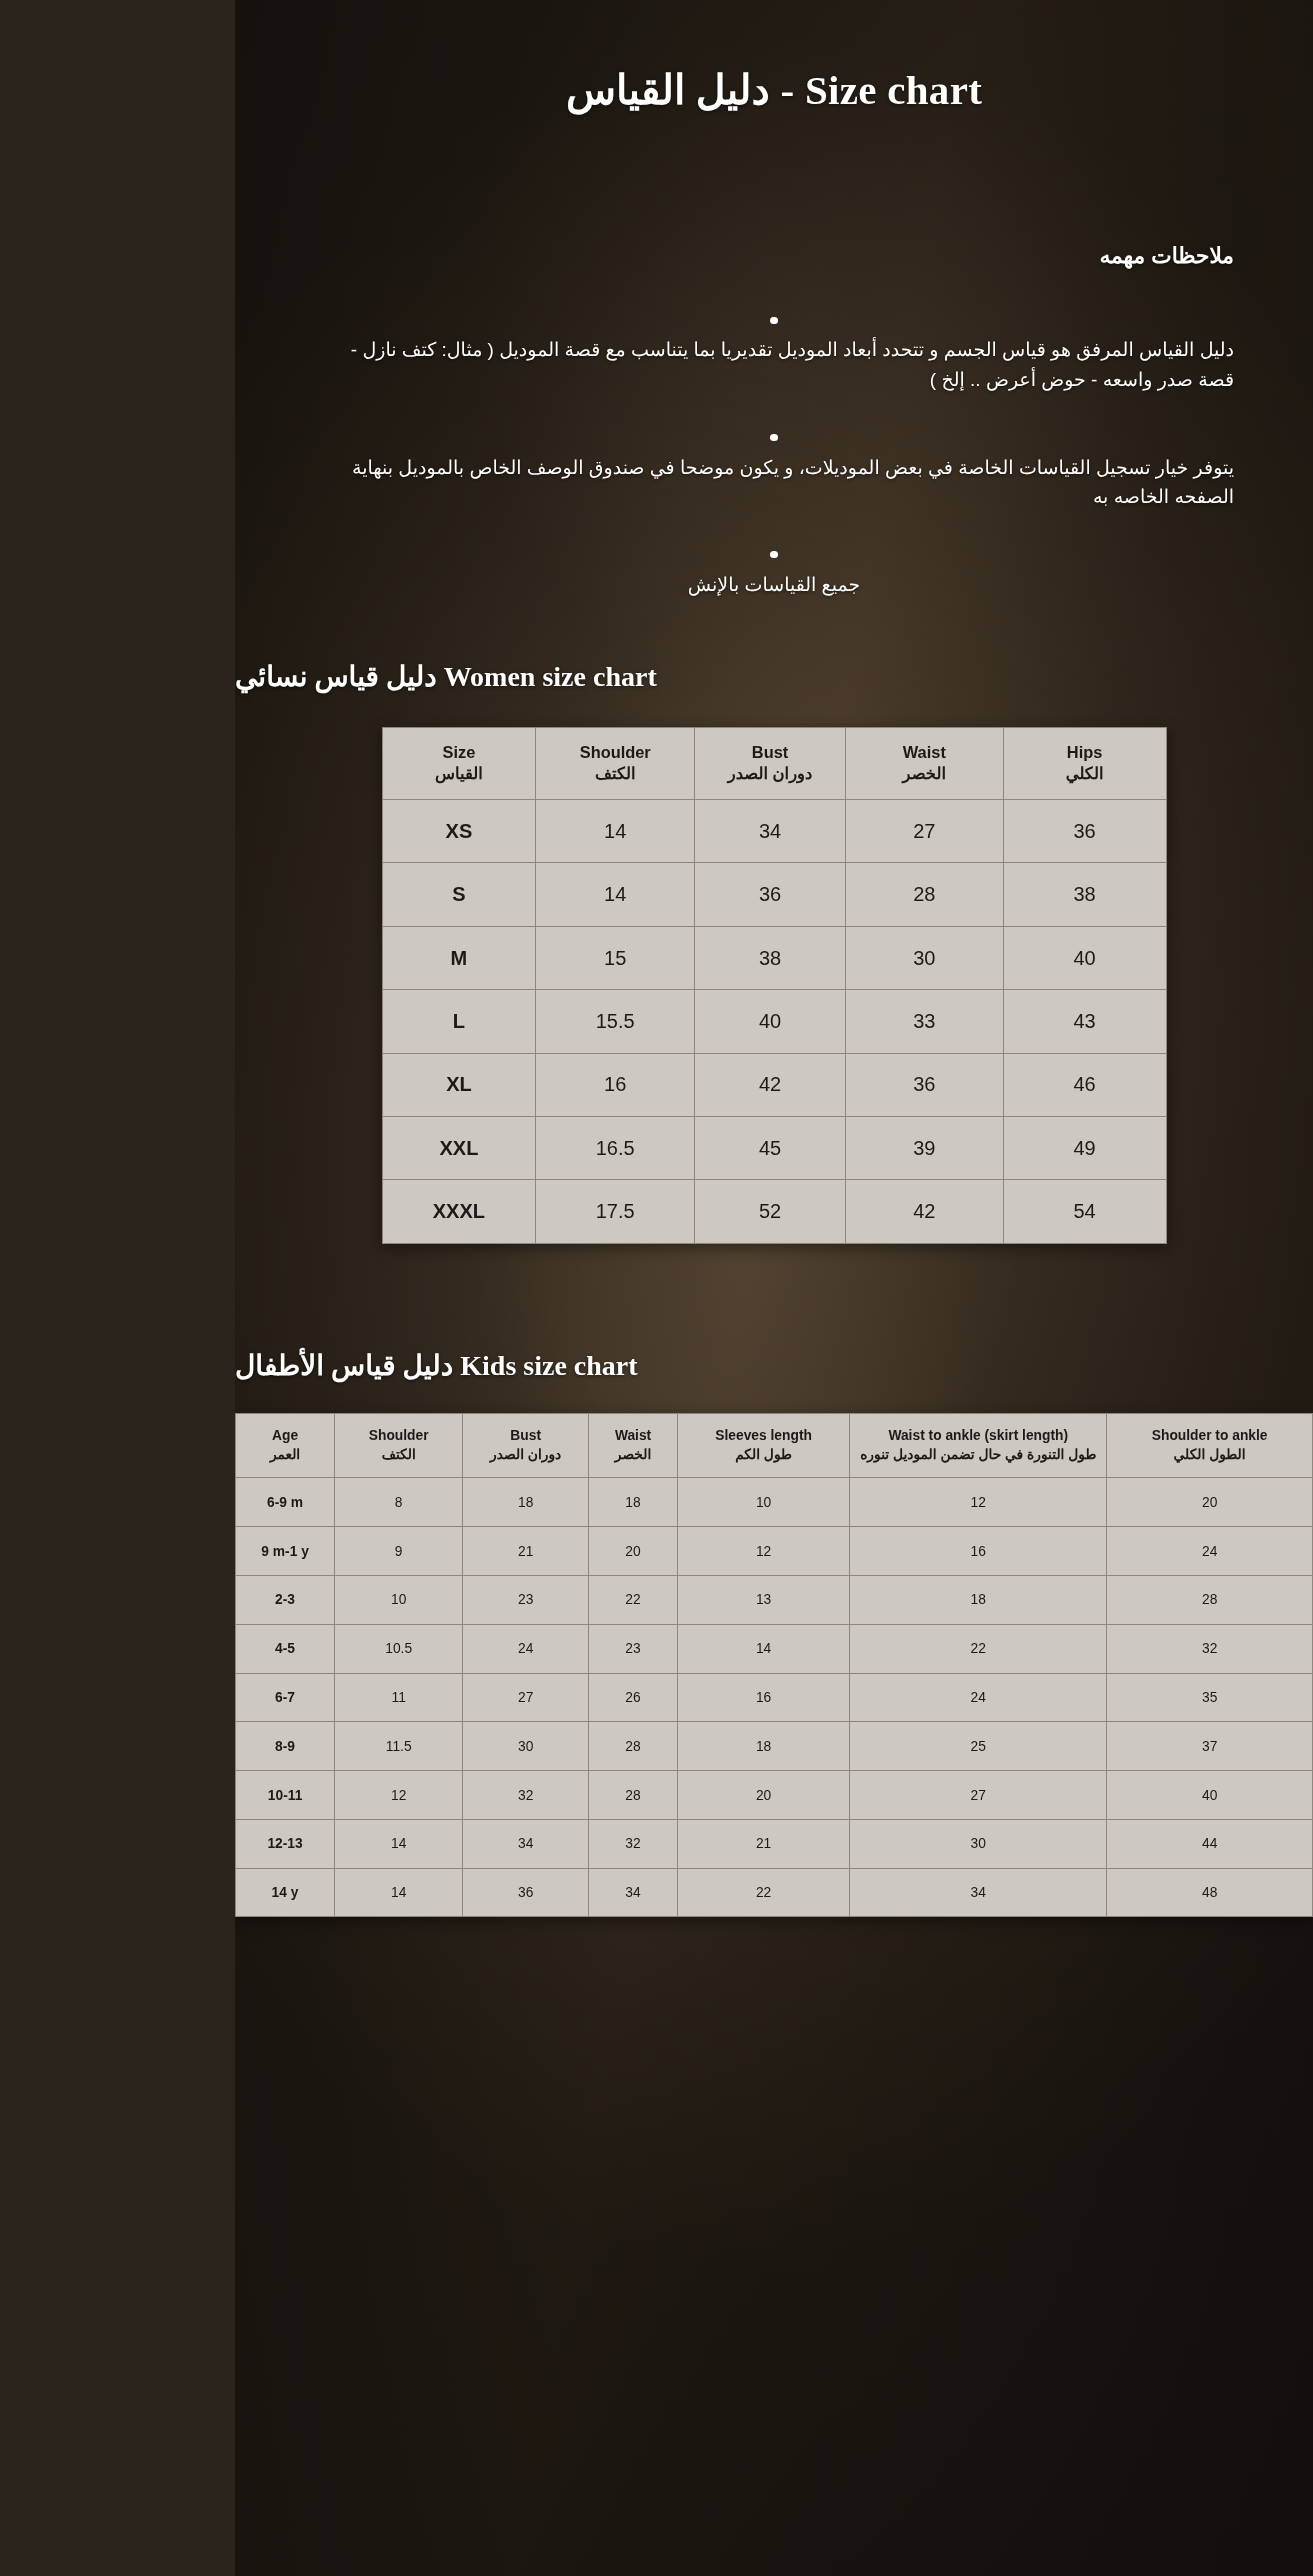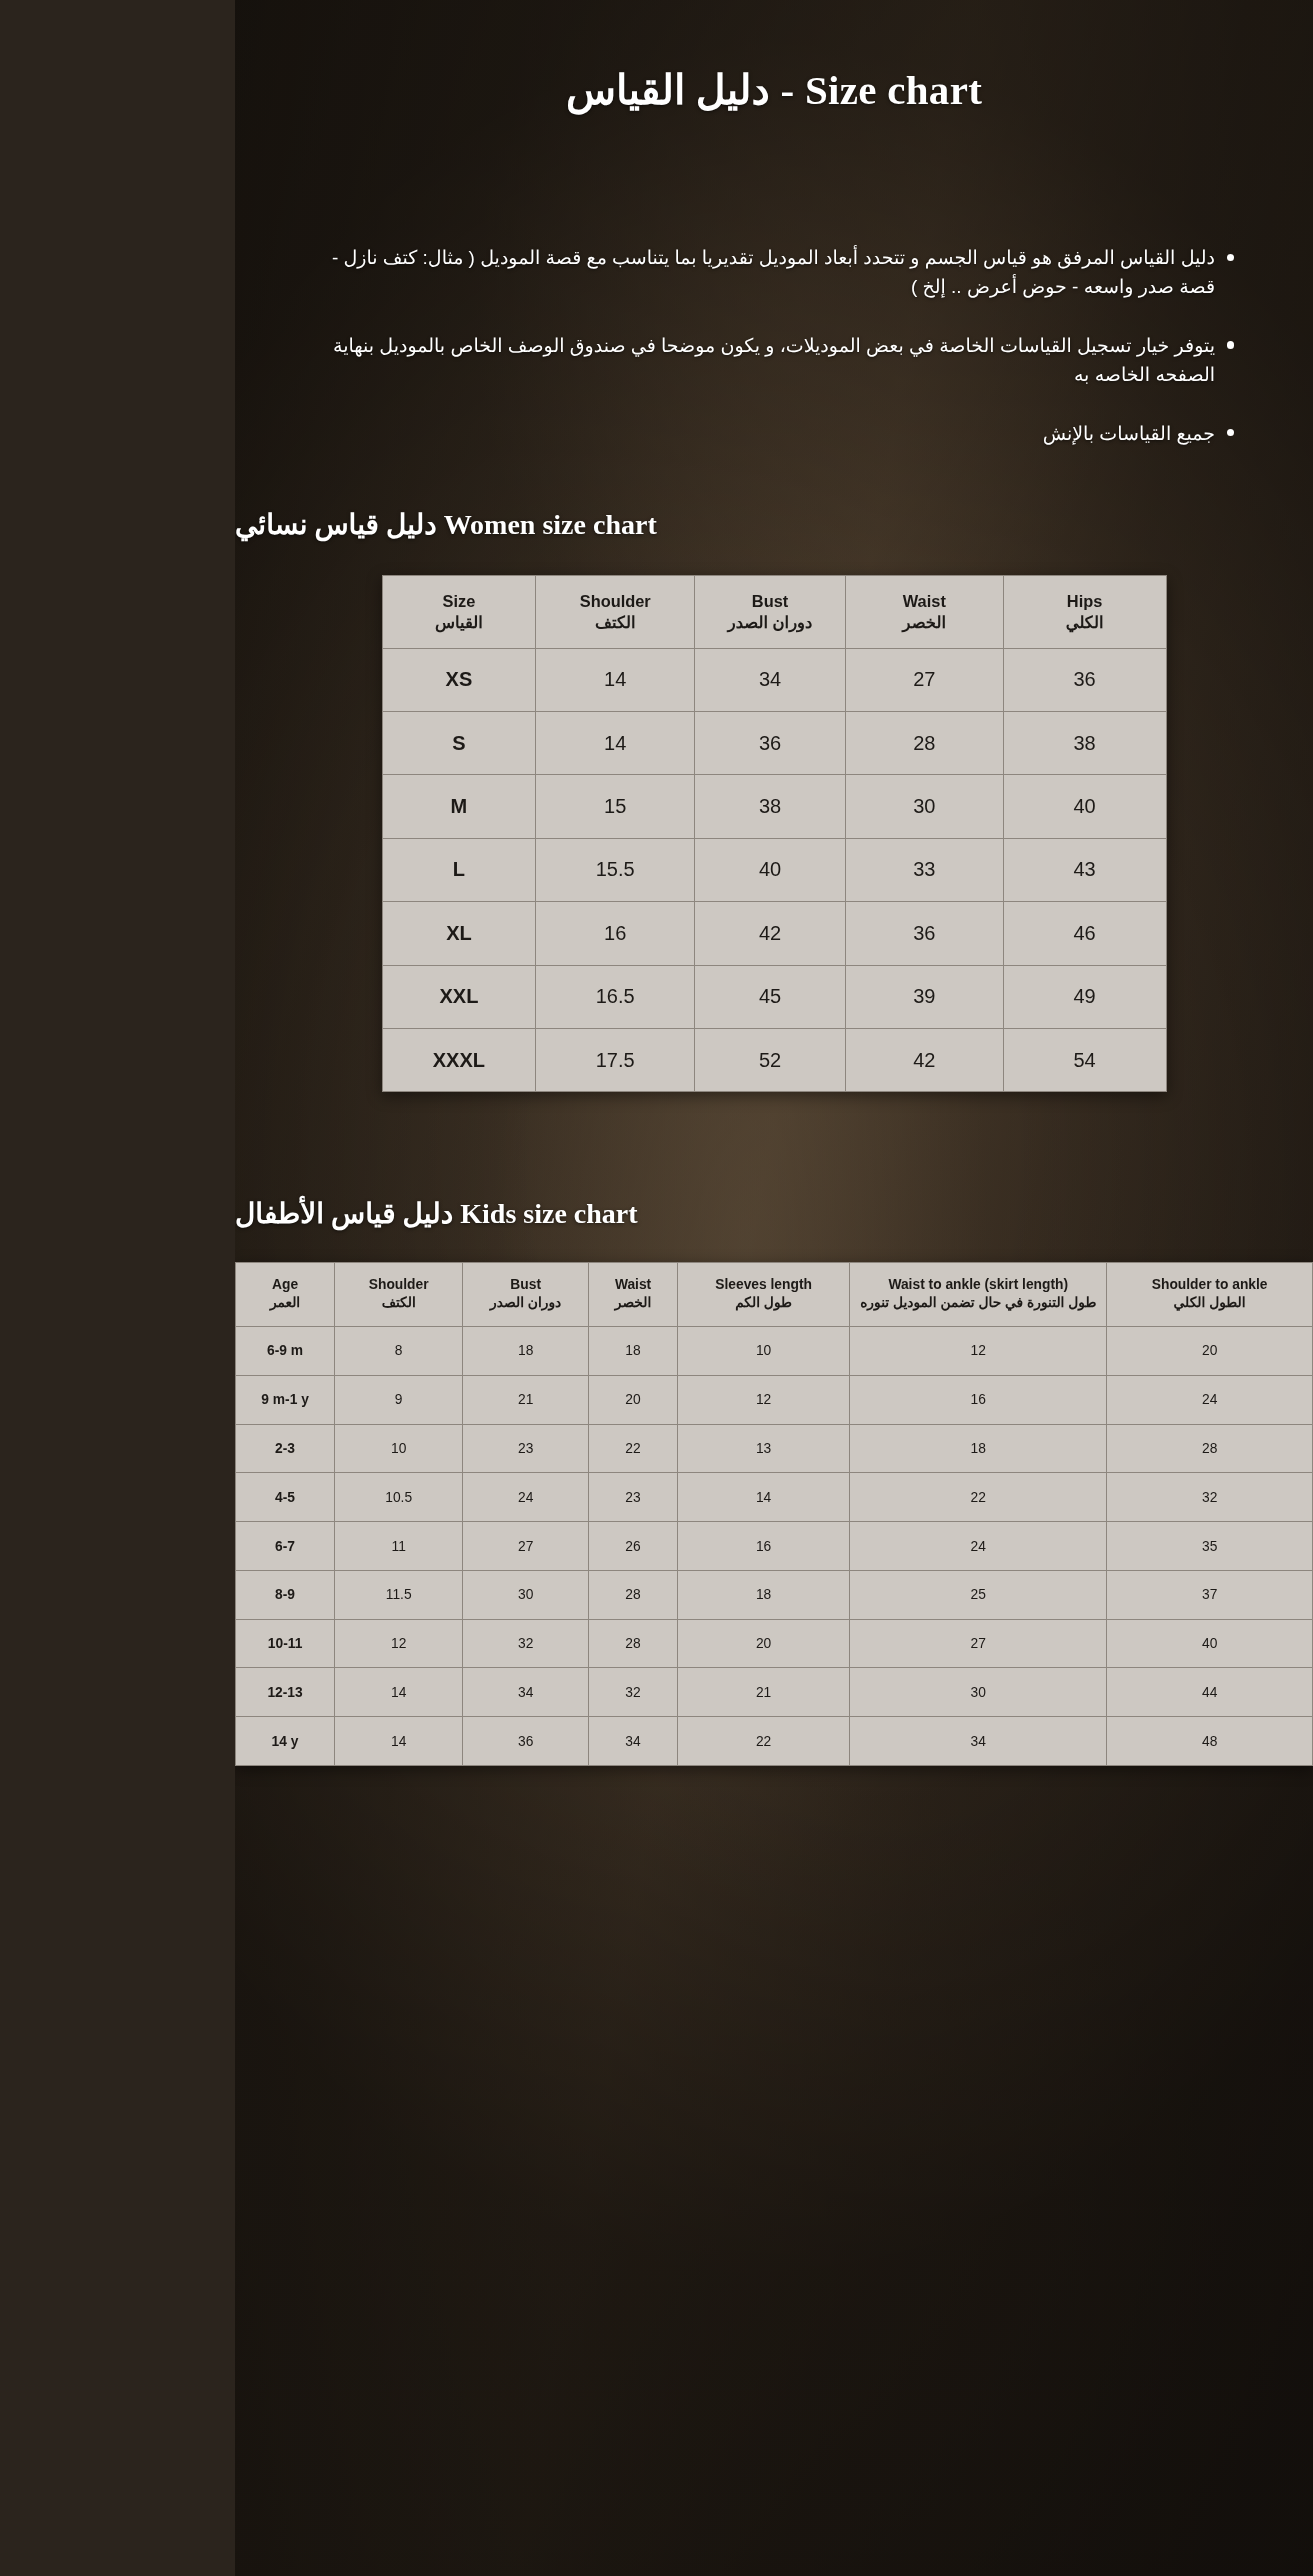--- a/index.html
+++ b/index.html
@@ -58,21 +58,22 @@
     text-align: right;
   }
   .notes-heading {
     font-size: 21.7px;
     font-weight: bold;
     margin-bottom: 37px;
     text-shadow: 0 1.3px 3.3px rgba(0,0,0,0.6);
   }
   .note-row {
     display: flex;
-    align-items: flex-start;
+    flex-direction: column;
+    align-items: center;
     justify-content: flex-start;
     gap: 11.8px;
     margin-bottom: 29px;
   }
   .bullet {
     flex: 0 0 auto;
     margin-top: 10.5px;
     width: 7.2px;
     height: 7.2px;
     border-radius: 50%;
@@ -155,20 +156,21 @@
 <div class="page">
   <div class="bg"></div>
   <div class="bg-shade"></div>
   <div class="bg-vign"></div>
 
   <div class="content">
 
     <h1 class="main-title">Size chart - دليل القياس</h1>
 
     <section class="notes">
+      <div class="notes-heading">ملاحظات مهمه</div>
 
       <div class="note-row">
         <span class="bullet"></span>
         <div class="note-text">دليل القياس المرفق هو قياس الجسم و تتحدد أبعاد الموديل تقديريا بما يتناسب مع قصة الموديل ( مثال: كتف نازل - قصة صدر واسعه - حوض أعرض .. إلخ )</div>
       </div>
       <div class="note-row">
         <span class="bullet"></span>
         <div class="note-text">يتوفر خيار تسجيل القياسات الخاصة في بعض الموديلات، و يكون موضحا في صندوق الوصف الخاص بالموديل بنهاية الصفحه الخاصه به</div>
       </div>
       <div class="note-row">

